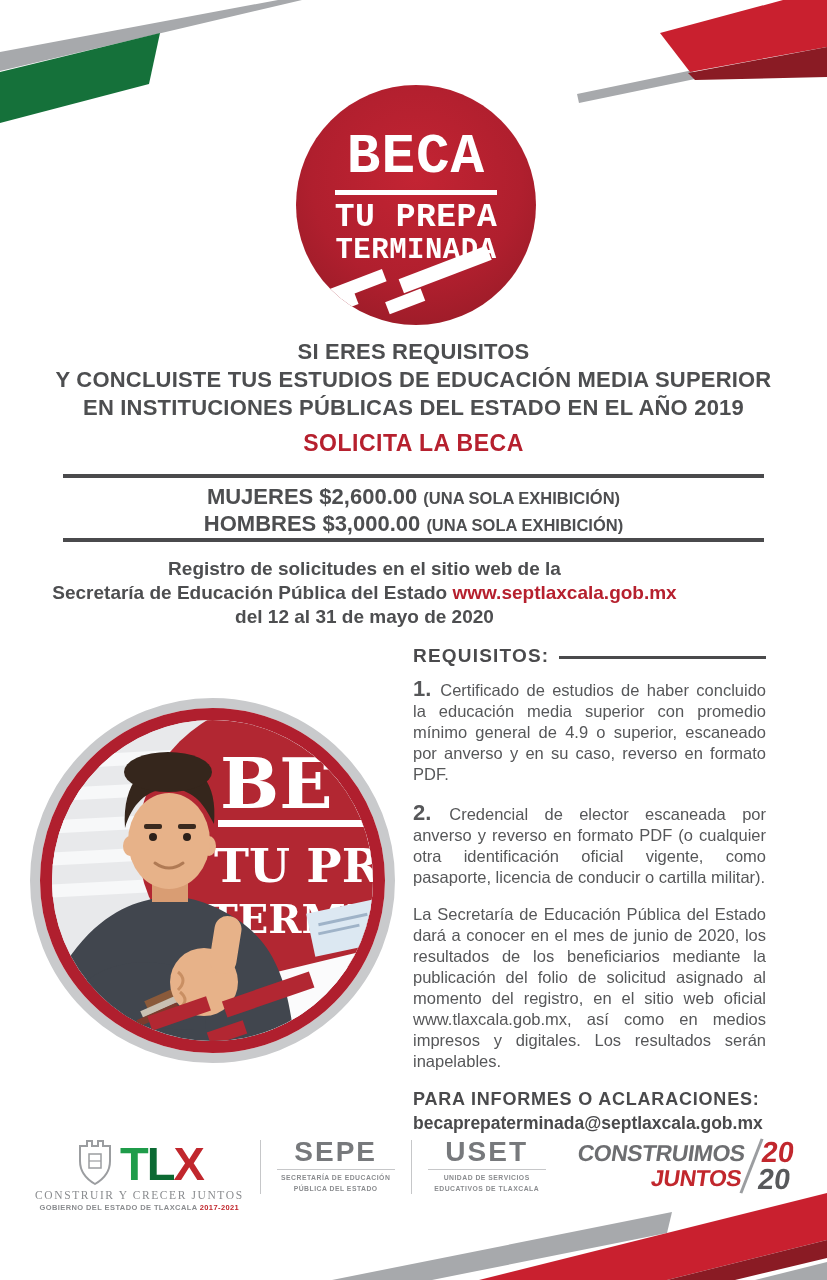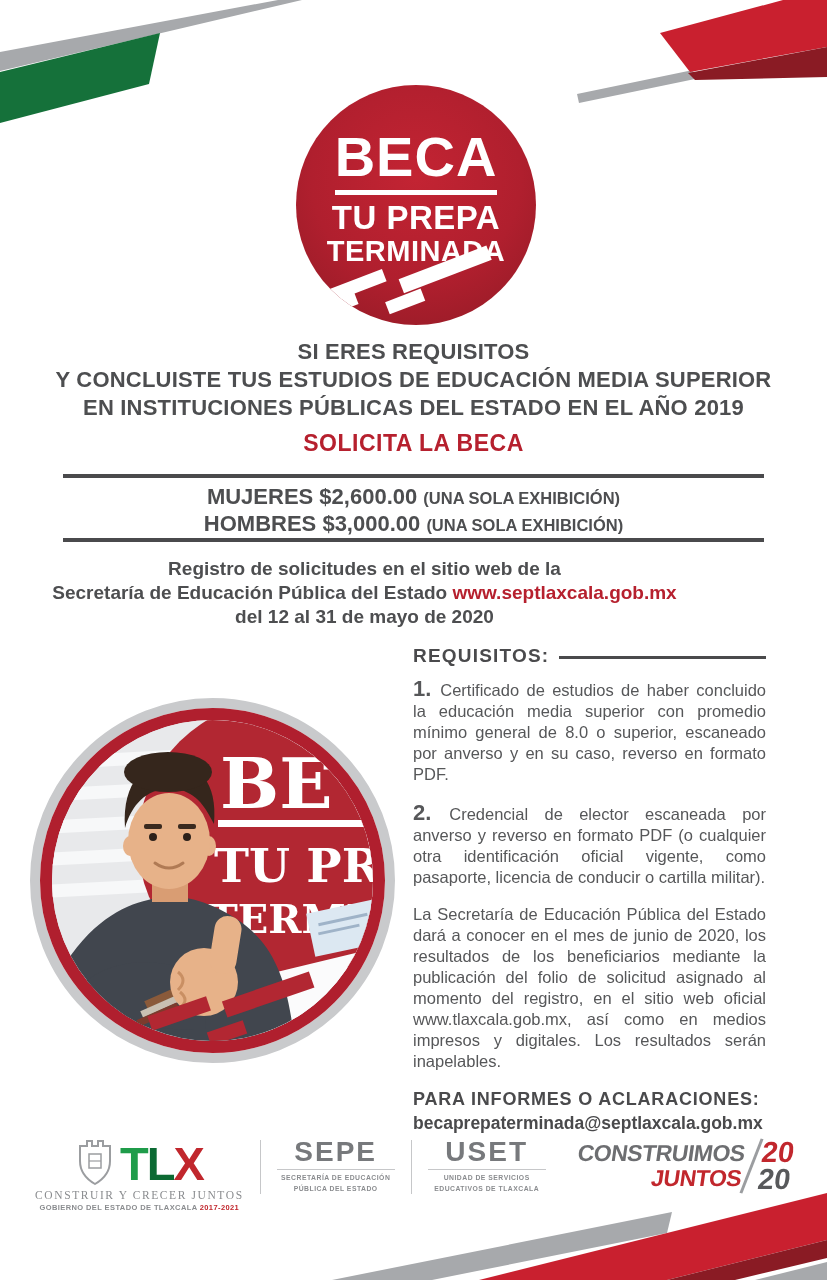--- a/index.html
+++ b/index.html
@@ -9,21 +9,21 @@
   }
   svg{display:block;}
   .deco{position:absolute;left:0;top:0;width:827px;height:1280px;pointer-events:none;}
 
   
   .badge{
     position:absolute;left:296px;top:85px;width:240px;height:240px;border-radius:50%;
     background:radial-gradient(circle at 50% 38%, #c32433 0%, #b01f2e 55%, #8f1a25 100%);
     overflow:hidden;text-align:center;
   }
-  .badge-text{position:relative;padding-top:44px;color:#fff;font-family:Liberation Sans, sans-serif;font-weight:bold;}
+  .badge-text{position:relative;padding-top:44px;color:#fff;font-family:Liberation Mono, monospace;font-weight:bold;}
   .badge-l1{font-size:56px;line-height:56px;letter-spacing:1px;}
   .badge-rule{width:162px;height:5px;background:#fff;margin:5px auto 6px auto;}
   .badge-l2{font-size:33px;line-height:34px;letter-spacing:.5px;}
   .badge-l3{font-size:29px;line-height:32px;letter-spacing:.5px;}
   .badge-slashes{position:absolute;left:0;top:0;width:240px;height:240px;}
 
   
   .headline{position:absolute;left:0;top:338px;width:827px;text-align:center;
     font-weight:bold;font-size:22px;line-height:28px;color:#4d4e50;letter-spacing:.2px;}
   .cta{position:absolute;left:0;top:430px;width:827px;text-align:center;
@@ -129,21 +129,21 @@
     <div>Registro de solicitudes en el sitio web de la</div>
     <div><span>Secretaría de Educación Pública del Estado </span><a class="url-red" href="#">www.septlaxcala.gob.mx</a></div>
     <div>del 12 al 31 de mayo de 2020</div>
   </div>
 
   <div class="reqcol">
     <div class="req-title-row">
       <span class="req-title">REQUISITOS:</span>
       <span class="req-line"></span>
     </div>
-    <p class="req-item"><span class="req-num">1. </span><span>Certificado de estudios de haber concluido la educación media superior con promedio mínimo general de 8.0 o superior, escaneado por anverso y en su caso, reverso en formato PDF.</span></p>
+    <p class="req-item"><span class="req-num">1. </span><span>Certificado de estudios de haber concluido la educación media superior con promedio mínimo general de 4.9 o superior, escaneado por anverso y en su caso, reverso en formato PDF.</span></p>
     <p class="req-item" style="margin-top:15px;"><span class="req-num">2. </span><span>Credencial de elector escaneada por anverso y reverso en formato PDF (o cualquier otra identificación oficial vigente, como pasaporte, licencia de conducir o cartilla militar).</span></p>
     <p class="req-par">La Secretaría de Educación Pública del Estado dará a conocer en el mes de junio de 2020, los resultados de los beneficiarios mediante la publicación del folio de solicitud asignado al momento del registro, en el sitio web oficial www.tlaxcala.gob.mx, así como en medios impresos y digitales. Los resultados serán inapelables.</p>
     <div class="contact-title">PARA INFORMES O ACLARACIONES:</div>
     <a class="contact-email" href="#">becaprepaterminada@septlaxcala.gob.mx</a>
   </div>
 
   <div class="photo-wrap">
     <div class="photo-red-ring">
       <svg viewBox="0 0 321 321" width="321" height="321">
         <rect x="0" y="0" width="321" height="321" fill="#e8e9eb"></rect>

